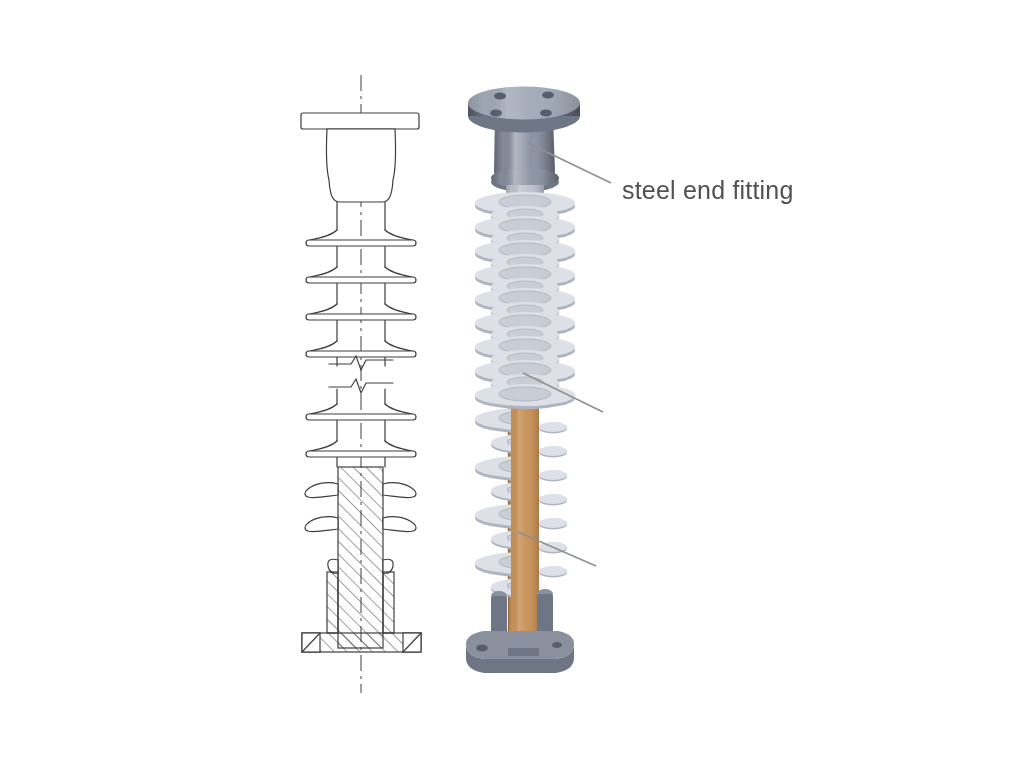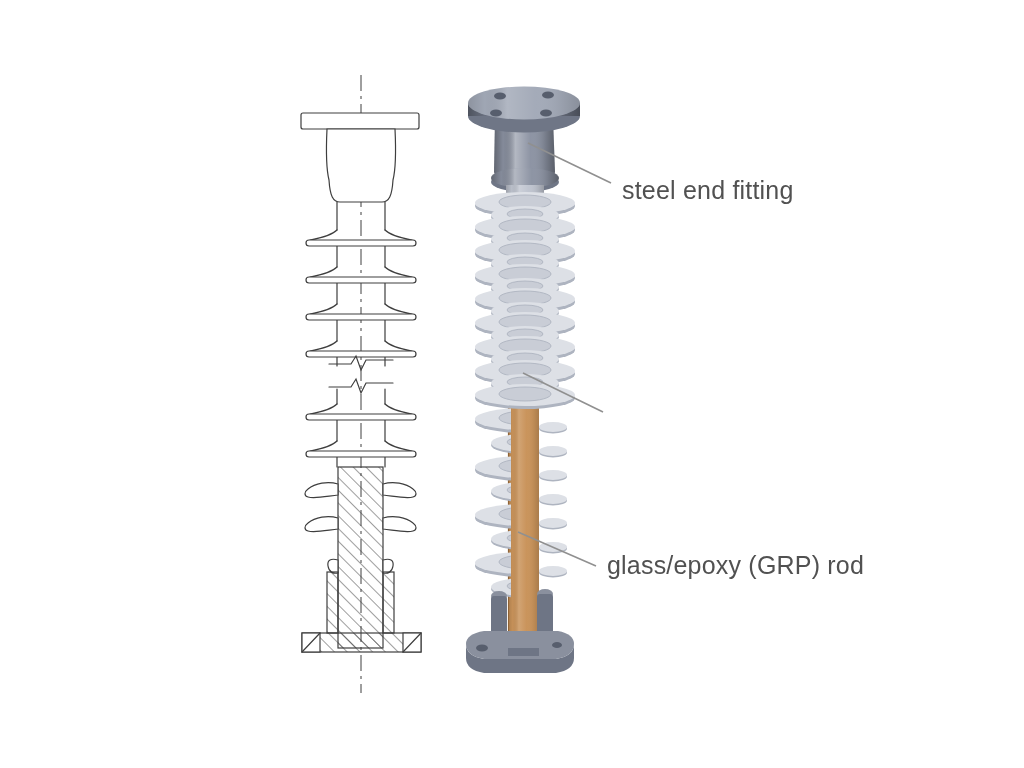--- a/index.html
+++ b/index.html
@@ -210,15 +210,14 @@
     <g>
       <line class="leader" x1="528" y1="143" x2="611" y2="183"></line>
       <line class="leader" x1="523" y1="373" x2="603" y2="412"></line>
       <line class="leader" x1="518" y1="532" x2="596" y2="566"></line>
     </g>
   </g>
 </svg>
 
 
 <div class="label" style="left:622px;top:176px">steel end fitting</div>
-<div class="label" style="left:607px;top:551px">glass/epoxy (GRP) rod</div>
 
 </div>
 
 </body></html>

